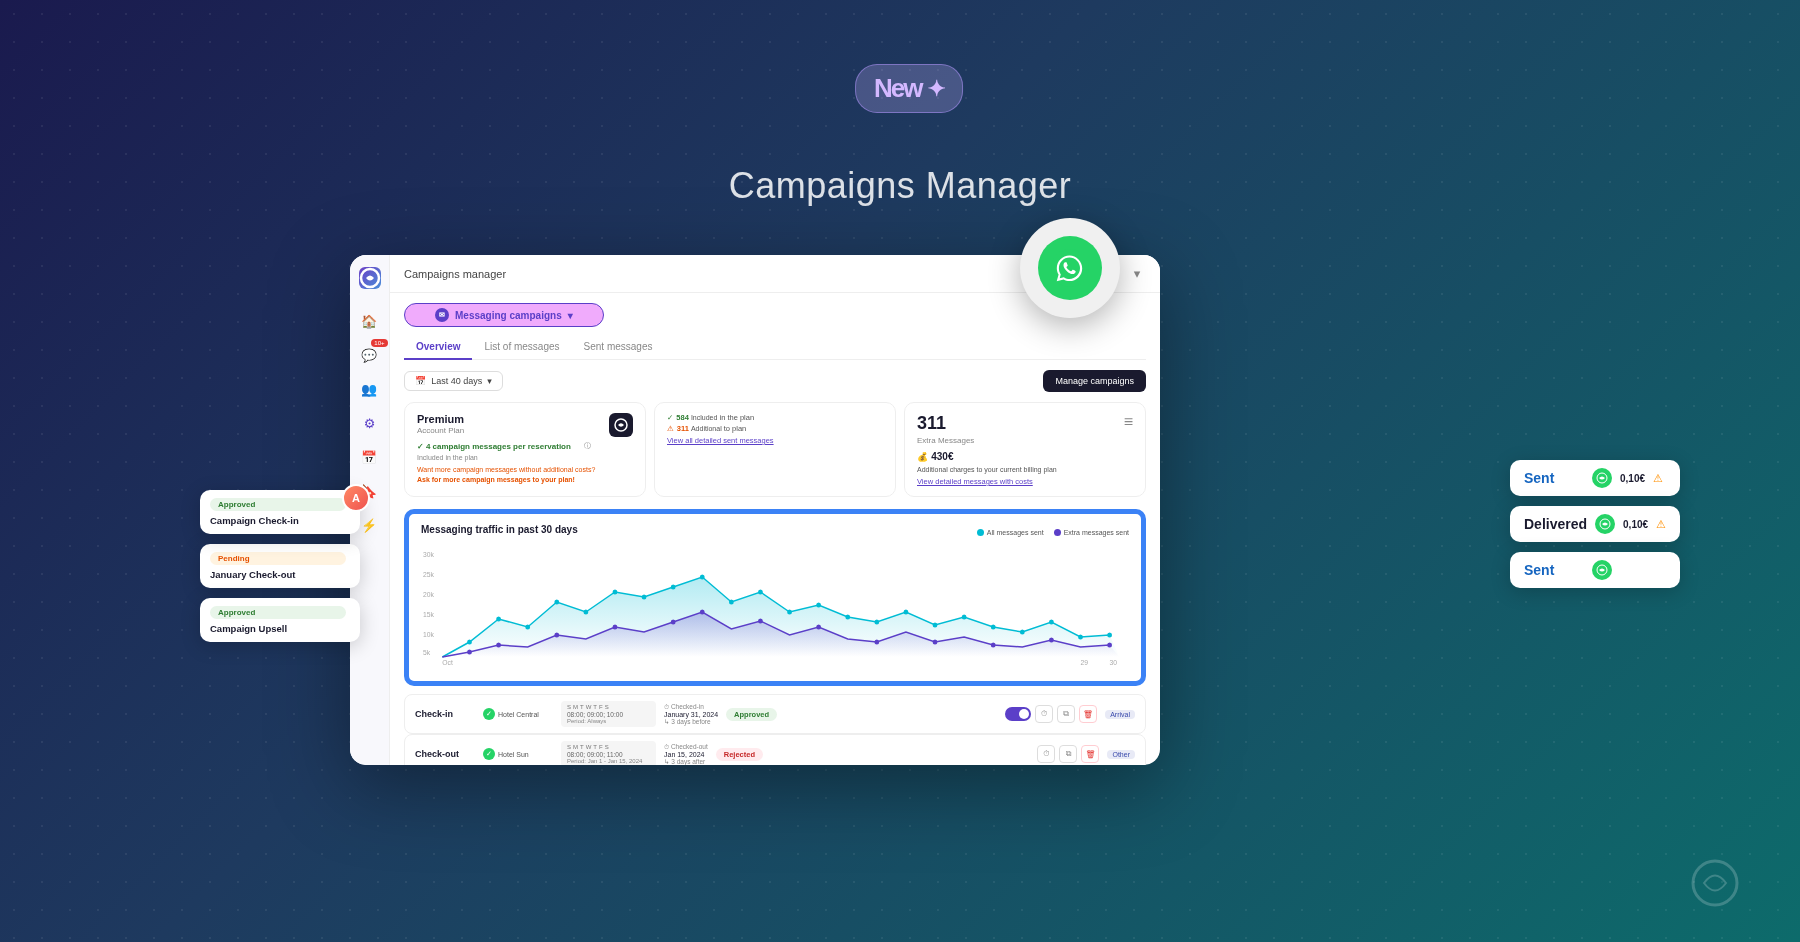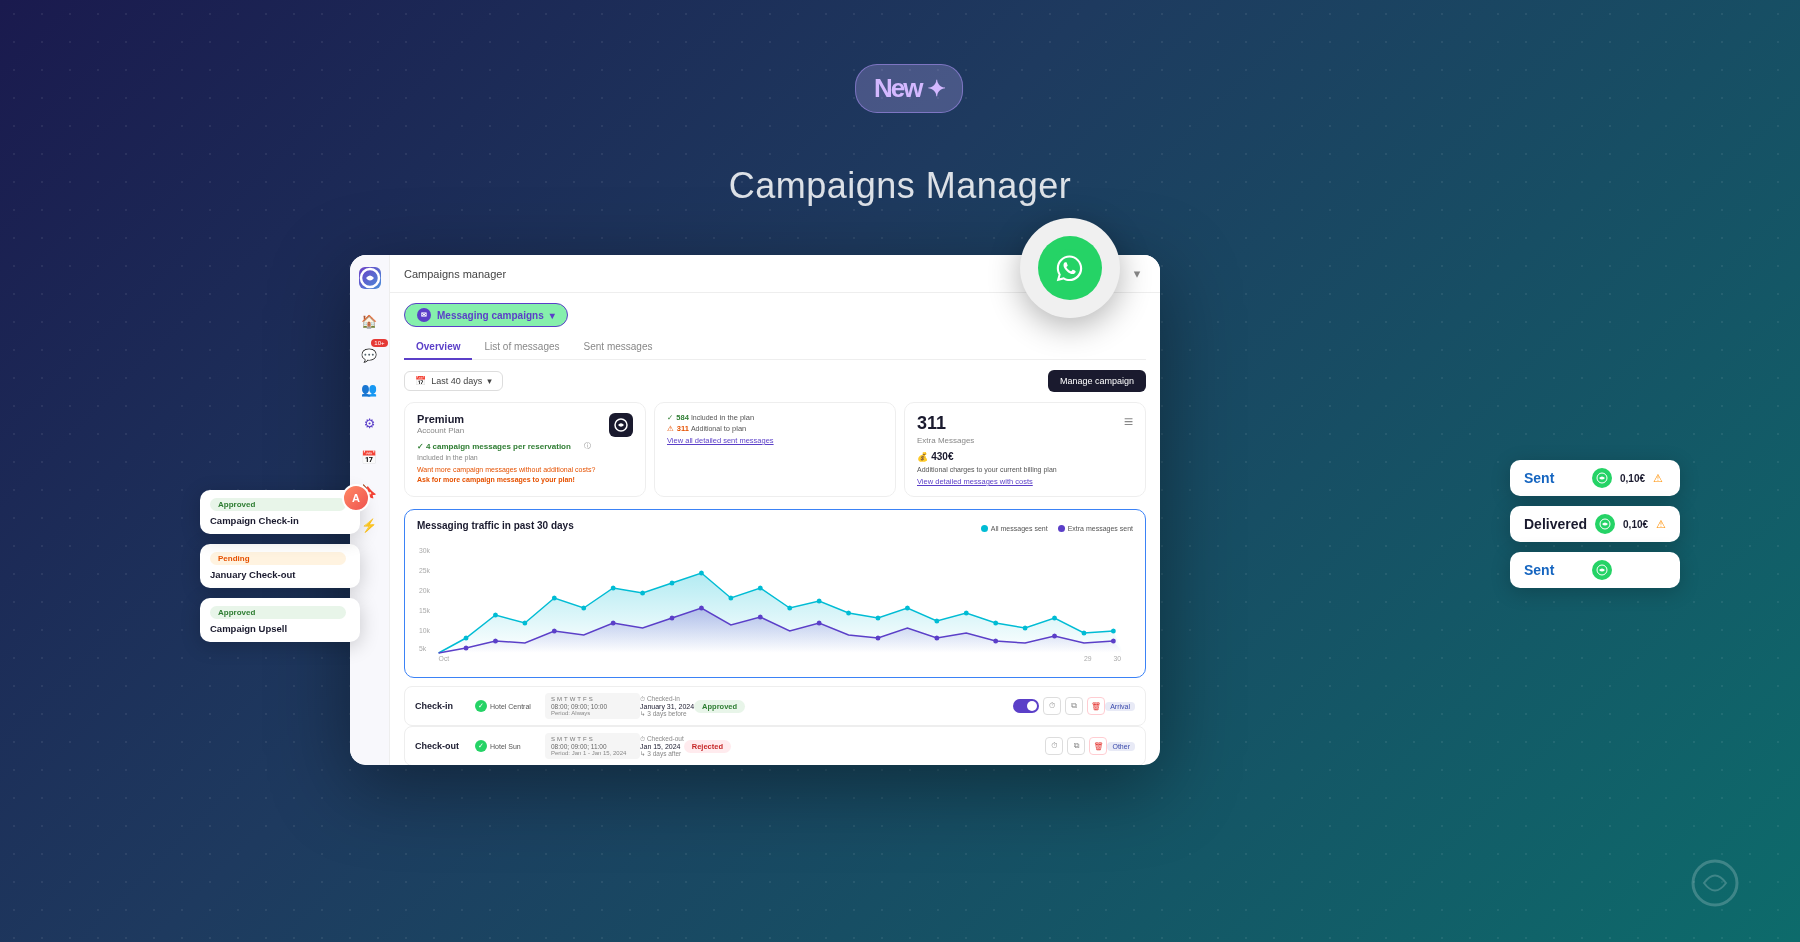--- a/index.html
+++ b/index.html
@@ -226,24 +226,24 @@
 
     
     .campaigns-section {
       padding: 10px 14px 0;
     }
 
     .messaging-campaigns-btn {
       display: inline-flex;
       align-items: center;
       gap: 6px;
-      background: #86efac;
+      background: #f0abfc;
       border: 1.5px solid #5b3fc8;
       border-radius: 20px;
-      padding: 4px 12px;
+      padding: 4px 30px;
       font-size: 10px;
       color: #5b3fc8;
       font-weight: 600;
       cursor: pointer;
       margin-bottom: 8px;
     }
 
     .messaging-icon-small {
       width: 14px;
       height: 14px;
@@ -381,21 +381,21 @@
       color: #555;
       margin-bottom: 4px;
       display: flex;
       align-items: center;
       gap: 3px;
     }
 
     
     .chart-area {
       background: white;
-      border: 1px solid #3b82f6;
+      border: 5px solid #3b82f6;
       border-radius: 10px;
       padding: 10px 12px;
       margin-bottom: 8px;
     }
 
     .chart-title {
       font-size: 10px;
       font-weight: 700;
       color: #1a1a2e;
       margin-bottom: 6px;
@@ -422,20 +422,21 @@
 
     
     .table-row-item {
       display: flex;
       align-items: center;
       background: white;
       border: 1px solid #eee;
       border-radius: 8px;
       padding: 6px 10px;
       margin-bottom: 0;
+      gap: 8px;
       font-size: 8px;
     }
 
     .row-name {
       font-weight: 600;
       font-size: 9px;
       color: #1a1a2e;
       min-width: 60px;
     }
 
@@ -750,28 +751,28 @@
           <div class="tab">Sent messages</div>
         </div>
 
         
         <div class="filter-row">
           <button class="date-filter">
             <span>📅</span>
             <span>Last 40 days</span>
             <span>▾</span>
           </button>
-          <button class="manage-btn">Manage campaign</button>
+          <button class="manage-btn">Manage campaigns</button>
         </div>
 
         
         <div class="stats-row">
 
           <div class="stat-card">
-            <div style="display:flex; justify-content: space-between; align-items: flex-start; text-align: right;">
+            <div style="display:flex; justify-content: space-between; align-items: flex-start;">
               <div>
                 <div class="stat-card-title">Premium</div>
                 <div class="stat-card-sub">Account Plan</div>
               </div>
               <div style="width:24px; height:24px; background:#1a1a2e; border-radius:6px; display:flex; align-items:center; justify-content:center;">
                 <svg width="14" height="14" viewBox="0 0 14 14" fill="none">
                   <circle cx="7" cy="7" r="6" fill="none" stroke="white" stroke-width="1.5"></circle>
                   <path d="M4 7 Q7 3.5 10 7 Q7 10.5 4 7Z" fill="white"></path>
                 </svg>
               </div>

